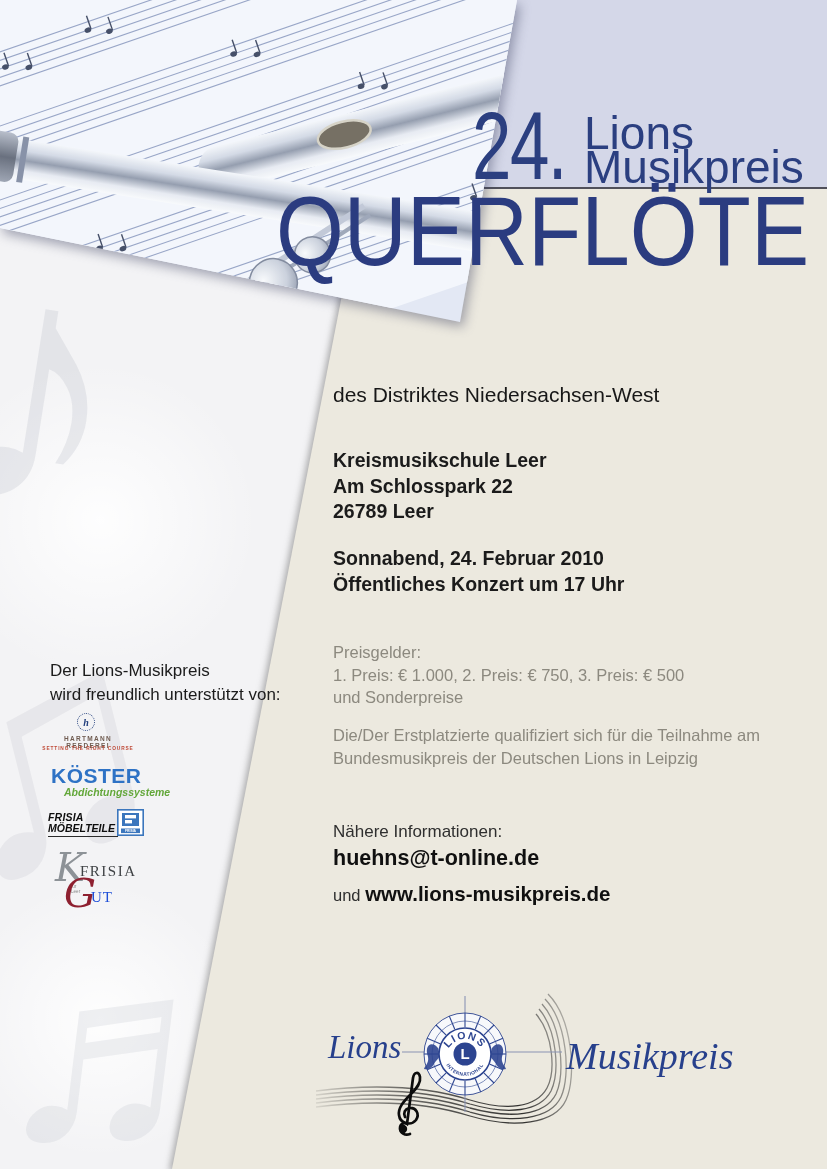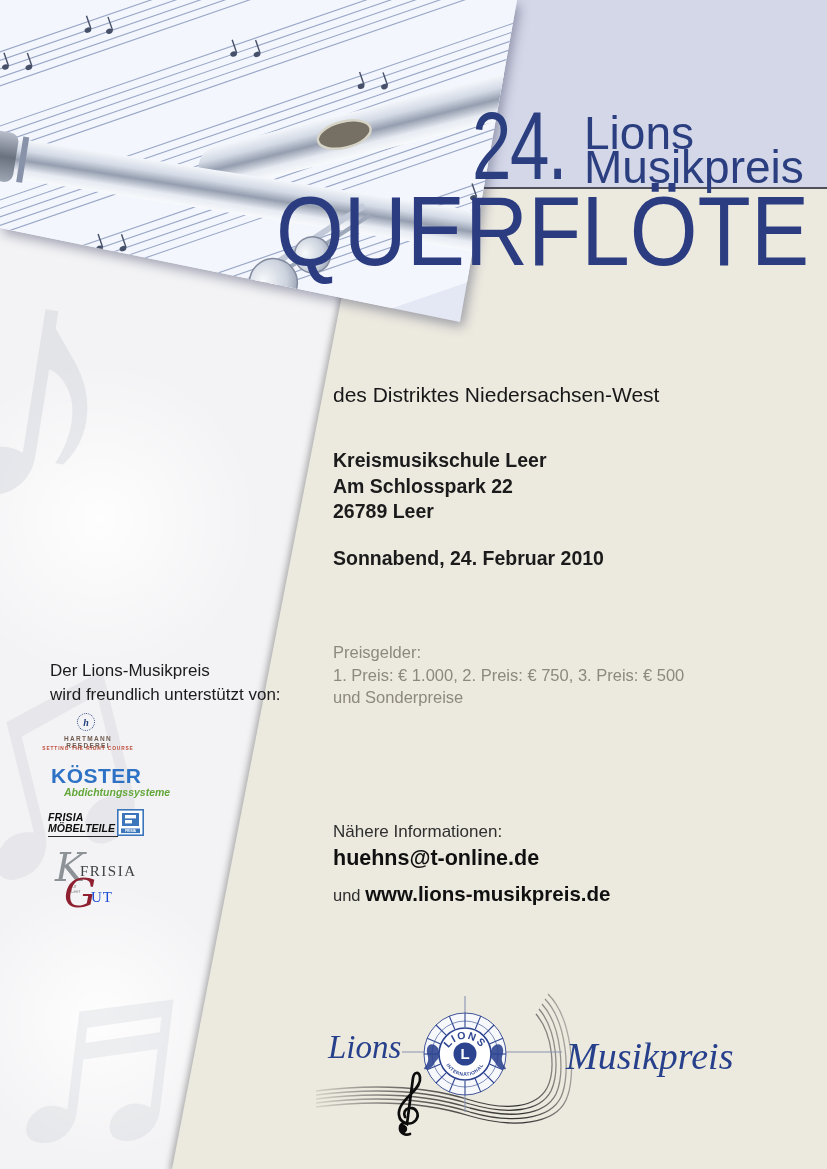--- a/index.html
+++ b/index.html
@@ -218,25 +218,30 @@
   <div class="abs titleq">QUERFLÖTE</div>
 
   <div class="abs col subtitle">des Distriktes Niedersachsen-West</div>
   <div class="abs col venue blk">
     <div>Kreismusikschule Leer</div>
     <div>Am Schlosspark 22</div>
     <div>26789 Leer</div>
   </div>
   <div class="abs col event blk">
     <div>Sonnabend, 24. Februar 2010</div>
+    <div>Öffentliches Konzert um 17 Uhr</div>
   </div>
   <div class="abs col prizes gray">
     <div>Preisgelder:</div>
     <div>1. Preis: € 1.000, 2. Preis: € 750, 3. Preis: € 500</div>
     <div>und Sonderpreise</div>
+  </div>
+  <div class="abs col qual gray">
+    <div>Die/Der Erstplatzierte qualifiziert sich für die Teilnahme am</div>
+    <div>Bundesmusikpreis der Deutschen Lions in Leipzig</div>
   </div>
   <div class="abs col info">Nähere Informationen:</div>
   <div class="abs col email">huehns@t-online.de</div>
   <div class="abs col webline">
     <span>und </span><span class="weblink">www.lions-musikpreis.de</span>
   </div>
 
   <div class="abs sp-intro">
     <div>Der Lions-Musikpreis</div>
     <div>wird freundlich unterstützt von:</div>

